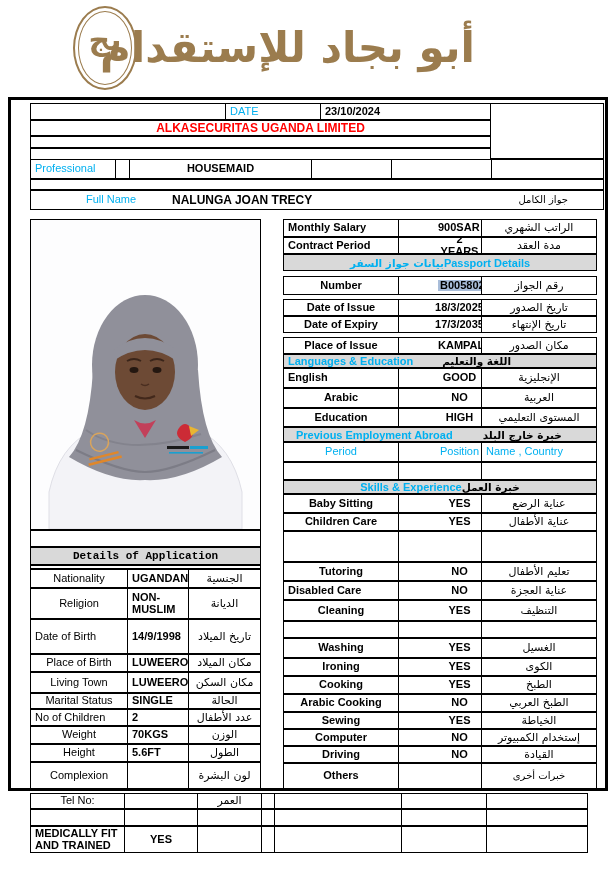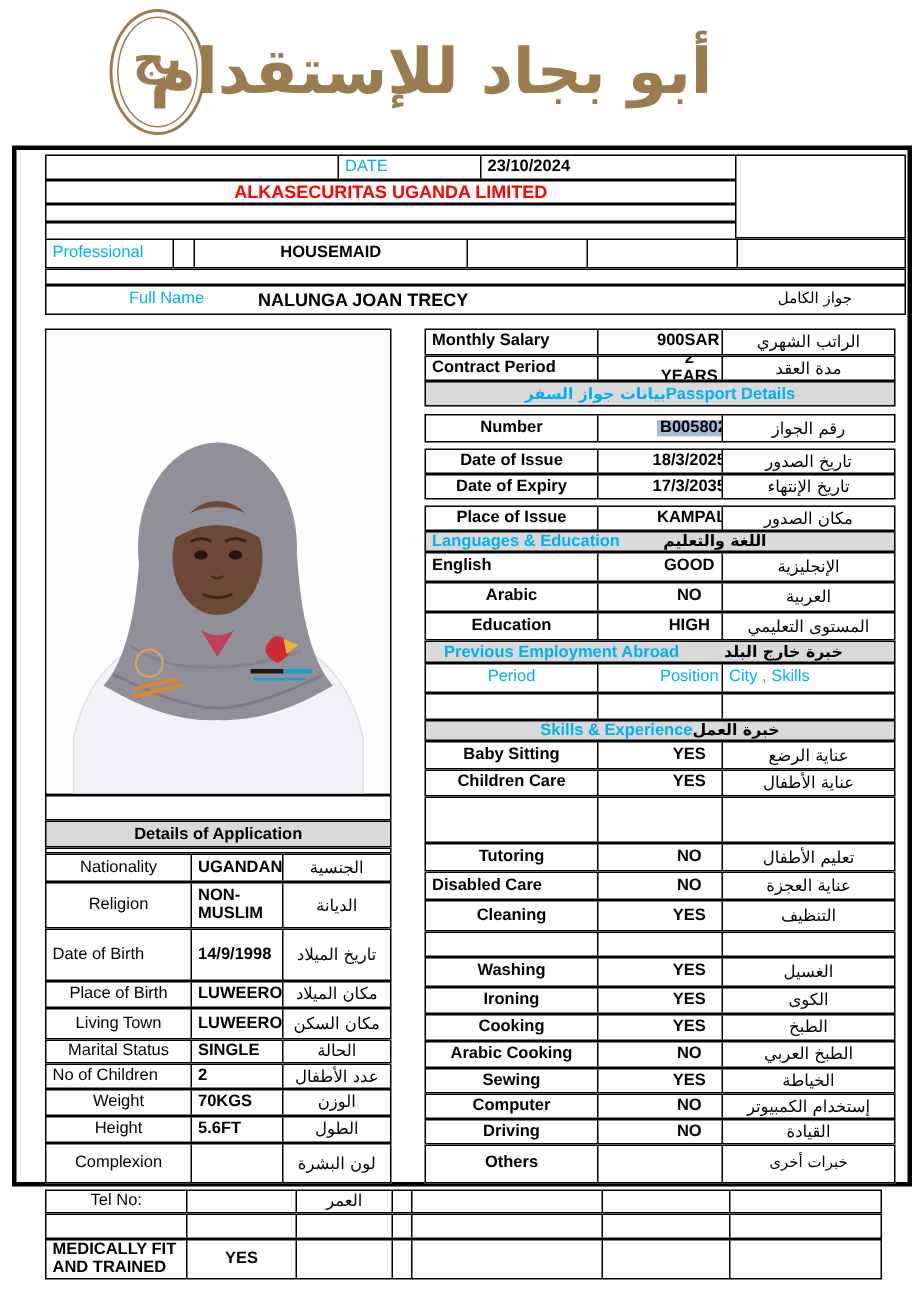--- a/index.html
+++ b/index.html
@@ -35,21 +35,21 @@
   
   .L1{width:96px;} .L2{width:61px;}              
   .R1{width:114px;} .R2{width:83px;padding-left:39px;}             
   
   #toprowsA{left:30px;top:103px;width:461px;}
   #cellD{left:490px;top:103px;width:114px;height:56px;border:1px solid #000;background:#fff;}
   #toprowsB{left:30px;top:159px;width:574px;}
   #photoPanel{left:30px;top:219px;width:231px;height:311px;border:1px solid #000;background:#fff;}
   #leftEmpty{left:30px;top:530px;width:231px;height:17px;border:1px solid #000;background:#fff;}
   #leftHeader{left:30px;top:547px;width:231px;height:18px;border:1px solid #000;background:#d9d9d9;
-              display:flex;align-items:center;justify-content:center;font-size:11px;font-weight:bold;}
+              display:flex;align-items:center;justify-content:center;font-size:11px;font-weight:bold;font-family:Liberation Mono, monospace;}
   #leftTable{left:30px;top:565px;width:231px;}
   #rightTable{left:283px;top:219px;width:314px;}
   #bottomTable{left:30px;top:793px;width:558px;}
   
   .B1{width:93px;} .B2{width:73px;} .B3{width:64px;} .B4{width:13px;} .B5{width:127px;} .B6{width:85px;}
   
   .h4{height:4px;} .h5{height:5px;} .h11{height:11px;} .h12{height:12px;} .h13{height:13px;}
   .h14{height:14px;} .h15{height:15px;} .h16{height:16px;} .h17{height:17px;} .h18{height:18px;}
   .h19{height:19px;} .h20{height:20px;} .h21{height:21px;} .h26{height:26px;}
   .h27{height:27px;} .h31{height:31px;} .h35{height:35px;}
@@ -273,21 +273,21 @@
       <div class="R2 cc v">HIGH</div>
       <div class="cc ar">المستوى التعليمي</div>
     </div>
     <div class="hdr h15">
       <span class="lat" style="padding-left:12px">Previous Employment Abroad</span>
       <span class="arb" style="margin-left:30px">خبرة خارج البلد</span>
     </div>
     <div class="row h20">
       <div class="R1 cc cyan">Period</div>
       <div class="R2 cc cyan">Position</div>
-      <div class="cl cyan">City , Skills</div>
+      <div class="cl cyan">Name , Country</div>
     </div>
     <div class="row h18">
       <div class="R1"></div>
       <div class="R2"></div>
       <div></div>
     </div>
     <div class="hdr h14" style="justify-content:center">
       <span class="lat">Skills &amp; Experience</span>
       <span class="arb">خبرة العمل</span>
     </div>

